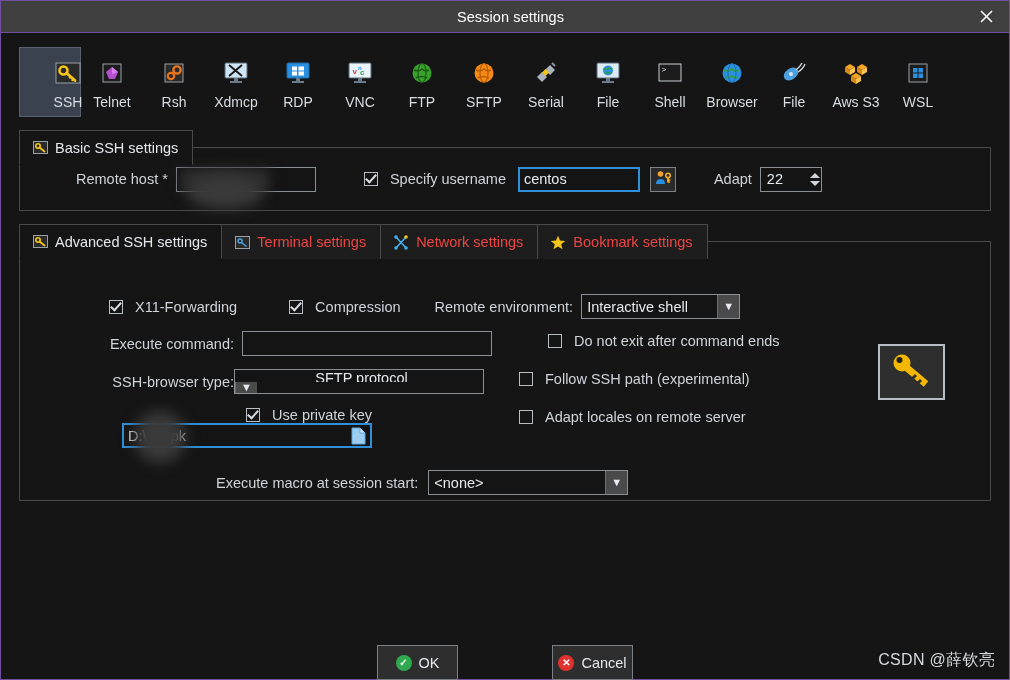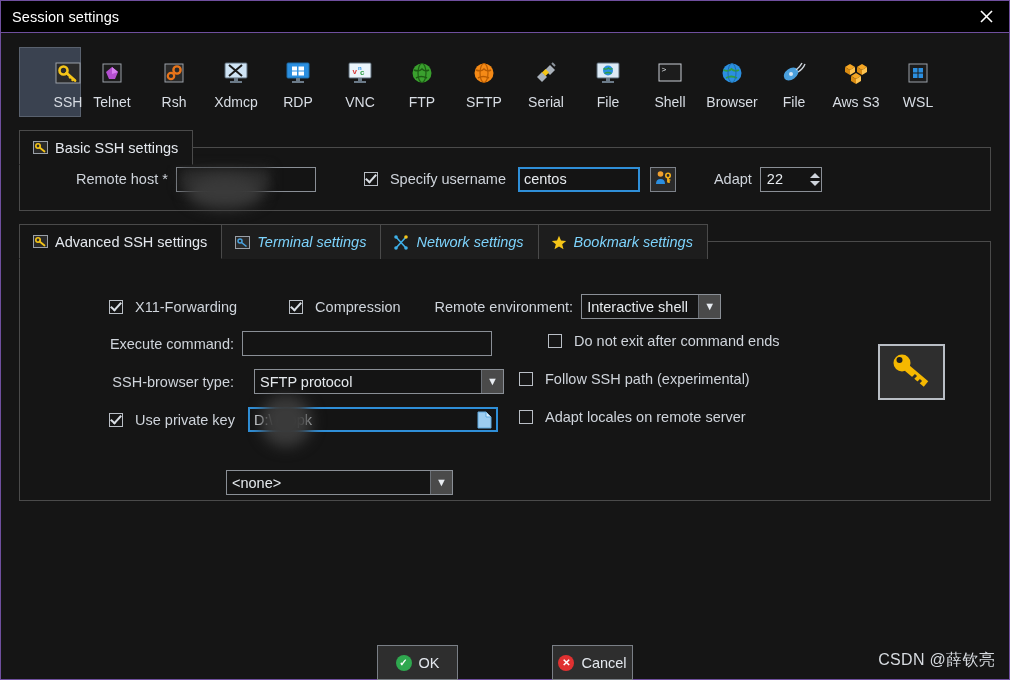--- a/index.html
+++ b/index.html
@@ -24,25 +24,26 @@
     background: #151515;
     border: 1px solid #6f4f9e;
     display: flex;
     flex-direction: column;
   }
 
   
   #titlebar {
     height: 31px;
     min-height: 31px;
-    background: #000000;
+    background: #404040;
     display: flex;
     align-items: center;
     position: relative;
     border-bottom: 1px solid #6f4f9e;
+    justify-content: center;
   }
   #titlebar .title-text {
     color: #ffffff;
     font-size: 14.5px;
     padding-left: 11px;
     letter-spacing: .1px;
     user-select: none;
   }
   #close-btn {
     position: absolute;
@@ -136,23 +137,22 @@
   }
   .gb-tab.active {
     background: #151515;
     color: #e4e8ee;
     border-bottom: 1px solid #151515;
     position: relative;
     z-index: 3;
   }
   .gb-tab.inactive {
     background: #1d1d1d;
-    color: #7dd3fc;
+    color: #ef4444;
     border-color: #4a4a4a;
-    font-style: italic;
   }
   .tab-ico { width:16px; height:16px; display:flex; align-items:center; justify-content:center; }
   .tab-ico svg { display:block; }
 
   
   #basic-panel {
     height: 64px;
     margin-top: 30px;
     display: flex;
     align-items: center;
@@ -664,46 +664,46 @@
       <div style="position:absolute;left:89px;top:52px;display:flex;align-items:center;">
         <div class="cbrow">
           <span class="cbx checked"></span>
           <span class="lbl">X11-Forwarding</span>
         </div>
         <div class="cbrow" style="margin-left:52px;">
           <span class="cbx checked"></span>
           <span class="lbl">Compression</span>
         </div>
         <span class="lbl" style="margin-left:34px;">Remote environment:</span>
-        <div class="combo" style="width:140px;margin-left:8px;">
+        <div class="combo" style="width:159px;margin-left:8px;">
           <span class="cval">Interactive shell</span>
           <span class="carrow">
               <span class="chev">▼</span>
             </span>
         </div>
       </div>
 
       <div style="position:absolute;left:89px;top:89px;display:flex;align-items:center;">
         <span class="lbl" style="width:125px;text-align:right;">Execute command:</span>
         <div class="textbox" style="width:250px;margin-left:8px;">
           <span></span>
         </div>
       </div>
 
       <div style="position:absolute;left:89px;top:127px;display:flex;align-items:center;">
         <span class="lbl" style="width:125px;text-align:right;">SSH-browser type:</span>
-        <div class="combo" style="width:250px;margin-left:20px;">
+        <div class="combo" style="width:250px;margin-left:0;flex-direction:column;">
           <span class="cval">SFTP protocol</span>
           <span class="carrow">
               <span class="chev">▼</span>
             </span>
         </div>
       </div>
 
-      <div style="position:absolute;left:89px;top:165px;display:flex;align-items:center;">
+      <div style="position:absolute;left:89px;top:165px;display:flex;align-items:flex-end;flex-direction:column;">
         <div class="cbrow">
           <span class="cbx checked"></span>
           <span class="lbl">Use private key</span>
         </div>
         <div style="position:relative;margin-left:13px;">
           <div class="textbox focus" style="width:250px;justify-content:space-between;">
             <span>D:\          o.ppk</span>
             <span style="display:flex;align-items:center;">
               <svg width="15" height="18" viewBox="0 0 15 18">
                 <path d="M1 1 h8 l5 5 v11 h-13 z" fill="#9ccdf0" stroke="#5fa8dd"></path>
@@ -733,21 +733,22 @@
           <svg width="48" height="40" viewBox="0 0 48 40">
             <circle cx="14" cy="13" r="8.5" fill="#f5b800"></circle>
             <circle cx="11.5" cy="10" r="3" fill="#1f1f1f"></circle>
             <path d="M19 18 L38 34" stroke="#f5b800" stroke-width="7" stroke-linecap="butt"></path>
             <path d="M28 25 l-4 4 M33 30 l-4 4" stroke="#2e2e2e" stroke-width="3"></path>
           </svg>
         </span>
       </div>
 
       <div style="position:absolute;left:196px;top:228px;display:flex;align-items:center;">
-        <div class="combo" style="width:227px;margin-left:10px;">
+        <span class="lbl">Execute macro at session start:</span>
+        <div class="combo" style="width:200px;margin-left:10px;">
           <span class="cval">&lt;none&gt;</span>
           <span class="carrow">
               <span class="chev">▼</span>
             </span>
         </div>
       </div>
     </div>
 
     <div id="btnrow">
       <div class="dlgbtn">

